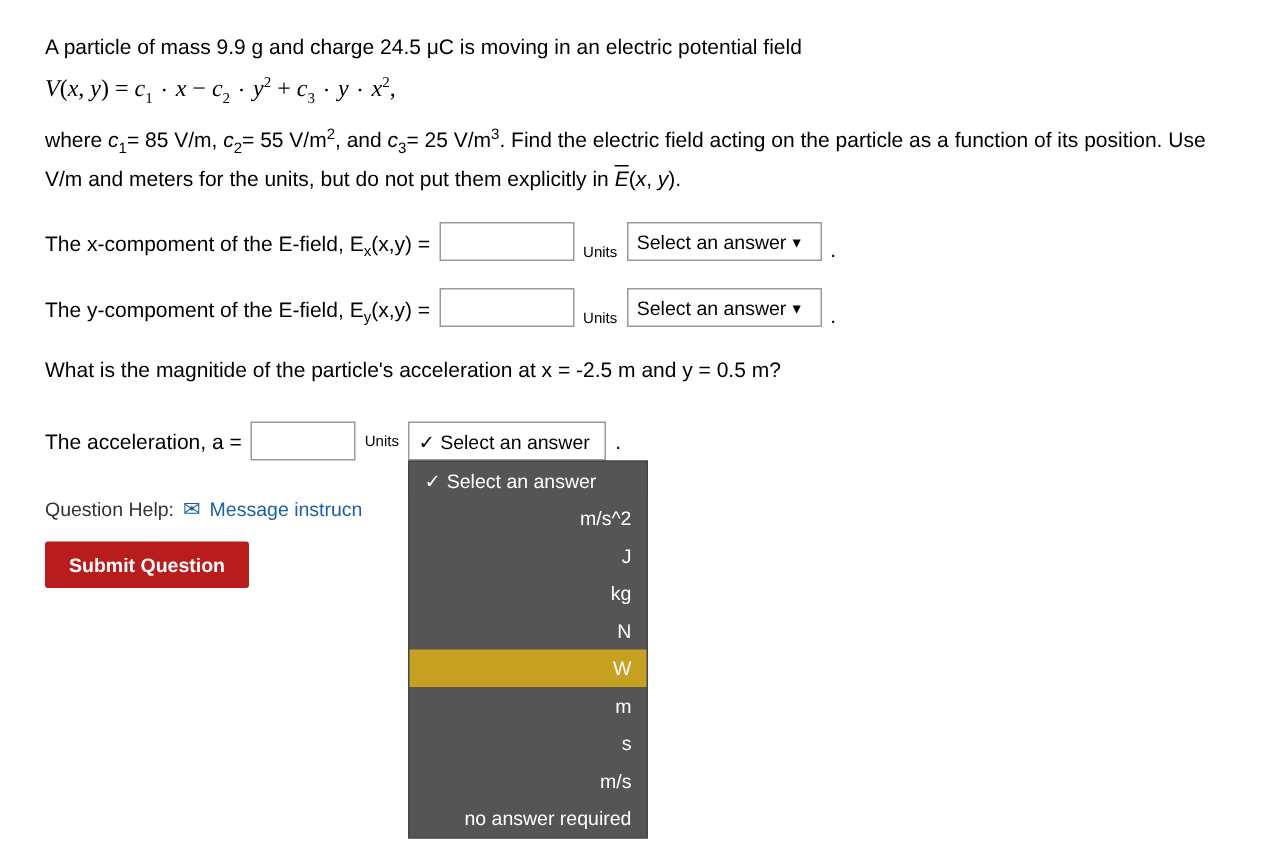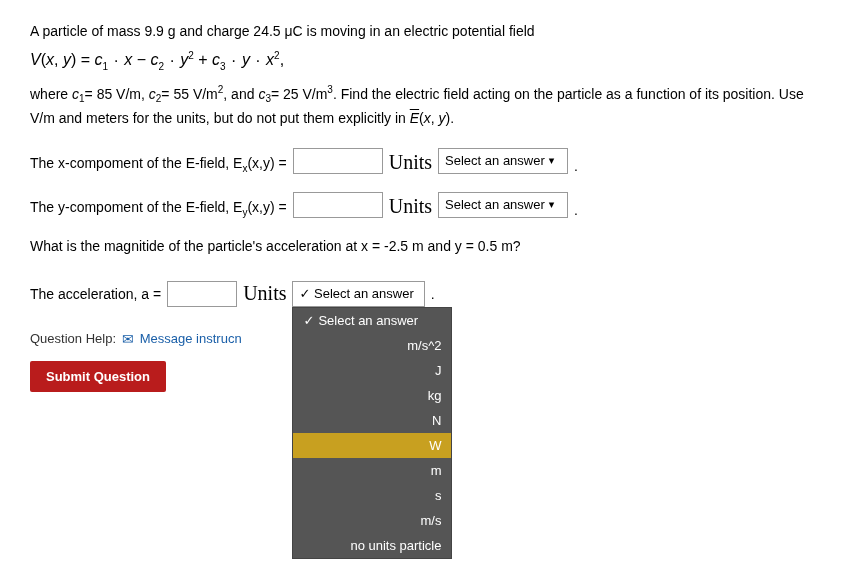--- a/index.html
+++ b/index.html
@@ -12,21 +12,21 @@
       width: 857px;
       min-height: 575px;
     }
     .problem-text {
       font-family: Arial, sans-serif;
       font-size: 14px;
       line-height: 1.6;
       margin-bottom: 8px;
     }
     .math-formula {
-      font-family: Liberation Sans, sans-serif;
+      font-family: Liberation Serif, serif;
       font-size: 16px;
       margin: 6px 0 10px 0;
       display: block;
     }
     .field-row {
       display: flex;
       align-items: flex-end;
       margin: 18px 0;
       font-family: Arial, sans-serif;
       font-size: 14px;
@@ -123,22 +123,22 @@
       color: #fff;
       border: none;
       padding: 8px 16px;
       font-family: Arial, sans-serif;
       font-size: 13px;
       font-weight: bold;
       cursor: pointer;
       border-radius: 2px;
     }
     .units-label {
-      font-family: Liberation Serif, serif;
-      font-size: 20px;
+      font-family: Liberation Sans, sans-serif;
+      font-size: 10px;
     }
     sup { font-size: 10px; }
     sub { font-size: 10px; }
     .dot { margin: 0 1px; }
   </style>
 </head>
 <body>
 
 
 
@@ -203,21 +203,21 @@
         <span>Select an answer</span>
       </div>
       <div class="dropdown-item">m/s^2</div>
       <div class="dropdown-item">J</div>
       <div class="dropdown-item">kg</div>
       <div class="dropdown-item">N</div>
       <div class="dropdown-item highlighted">W</div>
       <div class="dropdown-item">m</div>
       <div class="dropdown-item">s</div>
       <div class="dropdown-item">m/s</div>
-      <div class="dropdown-item">no units particle</div>
+      <div class="dropdown-item">no answer required</div>
     </div>
   </div>
   <span>.</span>
 </div>
 
 
 <div class="help-row">
   <span>Question Help:</span>
   <span class="mail-icon">✉</span>
   <a class="help-link">

